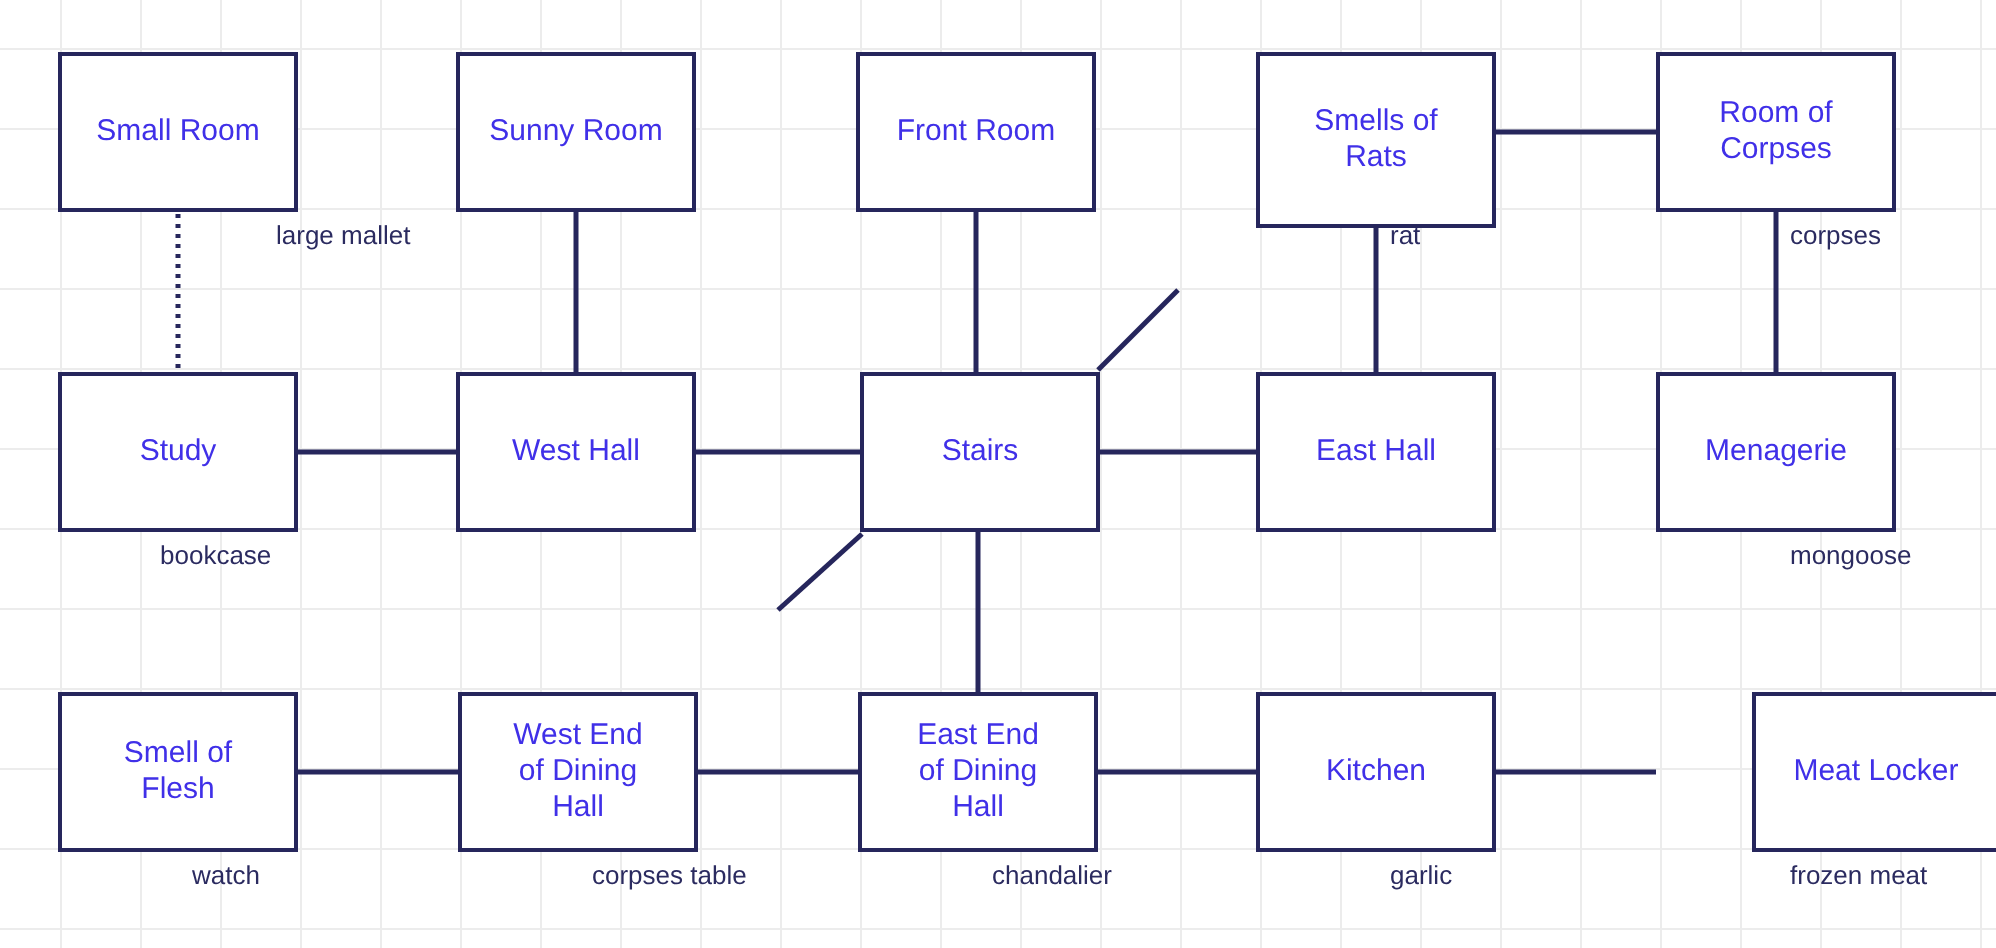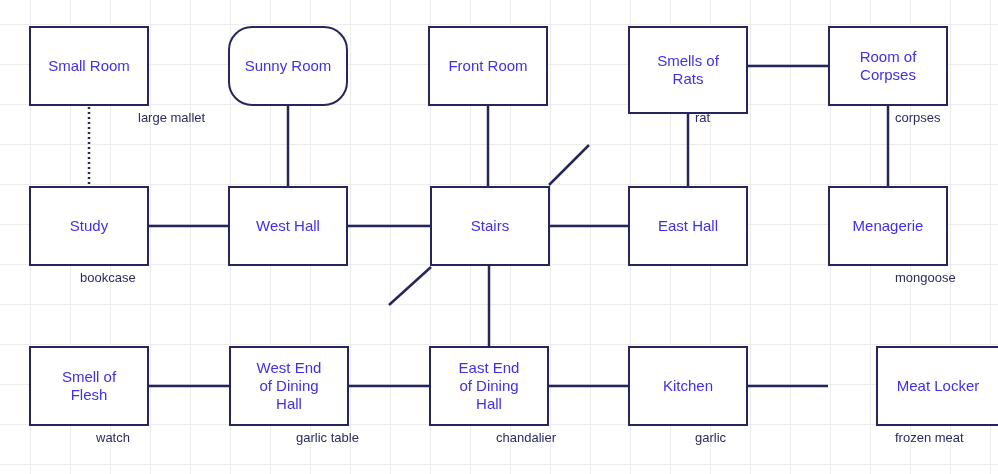--- a/index.html
+++ b/index.html
@@ -75,21 +75,21 @@
       <line x1="149" y1="386" x2="229" y2="386" stroke="#26265c" stroke-width="2.5"></line>
       <line x1="349" y1="386" x2="429" y2="386" stroke="#26265c" stroke-width="2.5"></line>
       <line x1="549" y1="386" x2="628" y2="386" stroke="#26265c" stroke-width="2.5"></line>
       <line x1="748" y1="386" x2="828" y2="386" stroke="#26265c" stroke-width="2.5"></line>
     </svg>
   <div id="rooms-layer">
       <div class="room" style="left: 29px; top: 26px; width: 120px; height: 80px; justify-content: center;">
         <span class="room-name">Small Room</span>
       </div>
       <span class="object-label" style="left: 96px; top: 111px; padding-left: 42px;">large mallet</span>
-      <div class="room" style="left: 228px; top: 26px; width: 120px; height: 80px; border-radius: 24px;">
+      <div class="room" style="left: 228px; top: 26px; width: 120px; height: 80px;">
         <span class="room-name">Sunny Room</span>
       </div>
       <div class="room" style="left: 428px; top: 26px; width: 120px; height: 80px;">
         <span class="room-name">Front Room</span>
       </div>
       <div class="room" style="left: 628px; top: 26px; width: 120px; height: 88px;">
         <span class="room-name">Smells of
 Rats</span>
       </div>
       <span class="object-label" style="left: 695px; top: 111px;">rat</span>
@@ -118,21 +118,21 @@
       <div class="room" style="left: 29px; top: 346px; width: 120px; height: 80px;">
         <span class="room-name">Smell of
 Flesh</span>
       </div>
       <span class="object-label" style="left: 96px; top: 431px;">watch</span>
       <div class="room" style="left: 229px; top: 346px; width: 120px; height: 80px;">
         <span class="room-name">West End
 of Dining
 Hall</span>
       </div>
-      <span class="object-label" style="left: 296px; top: 431px;">garlic table</span>
+      <span class="object-label" style="left: 296px; top: 431px;">corpses table</span>
       <div class="room" style="left: 429px; top: 346px; width: 120px; height: 80px;">
         <span class="room-name">East End
 of Dining
 Hall</span>
       </div>
       <span class="object-label" style="left: 496px; top: 431px;">chandalier</span>
       <div class="room" style="left: 628px; top: 346px; width: 120px; height: 80px;">
         <span class="room-name">Kitchen</span>
       </div>
       <span class="object-label" style="left: 695px; top: 431px;">garlic</span>

